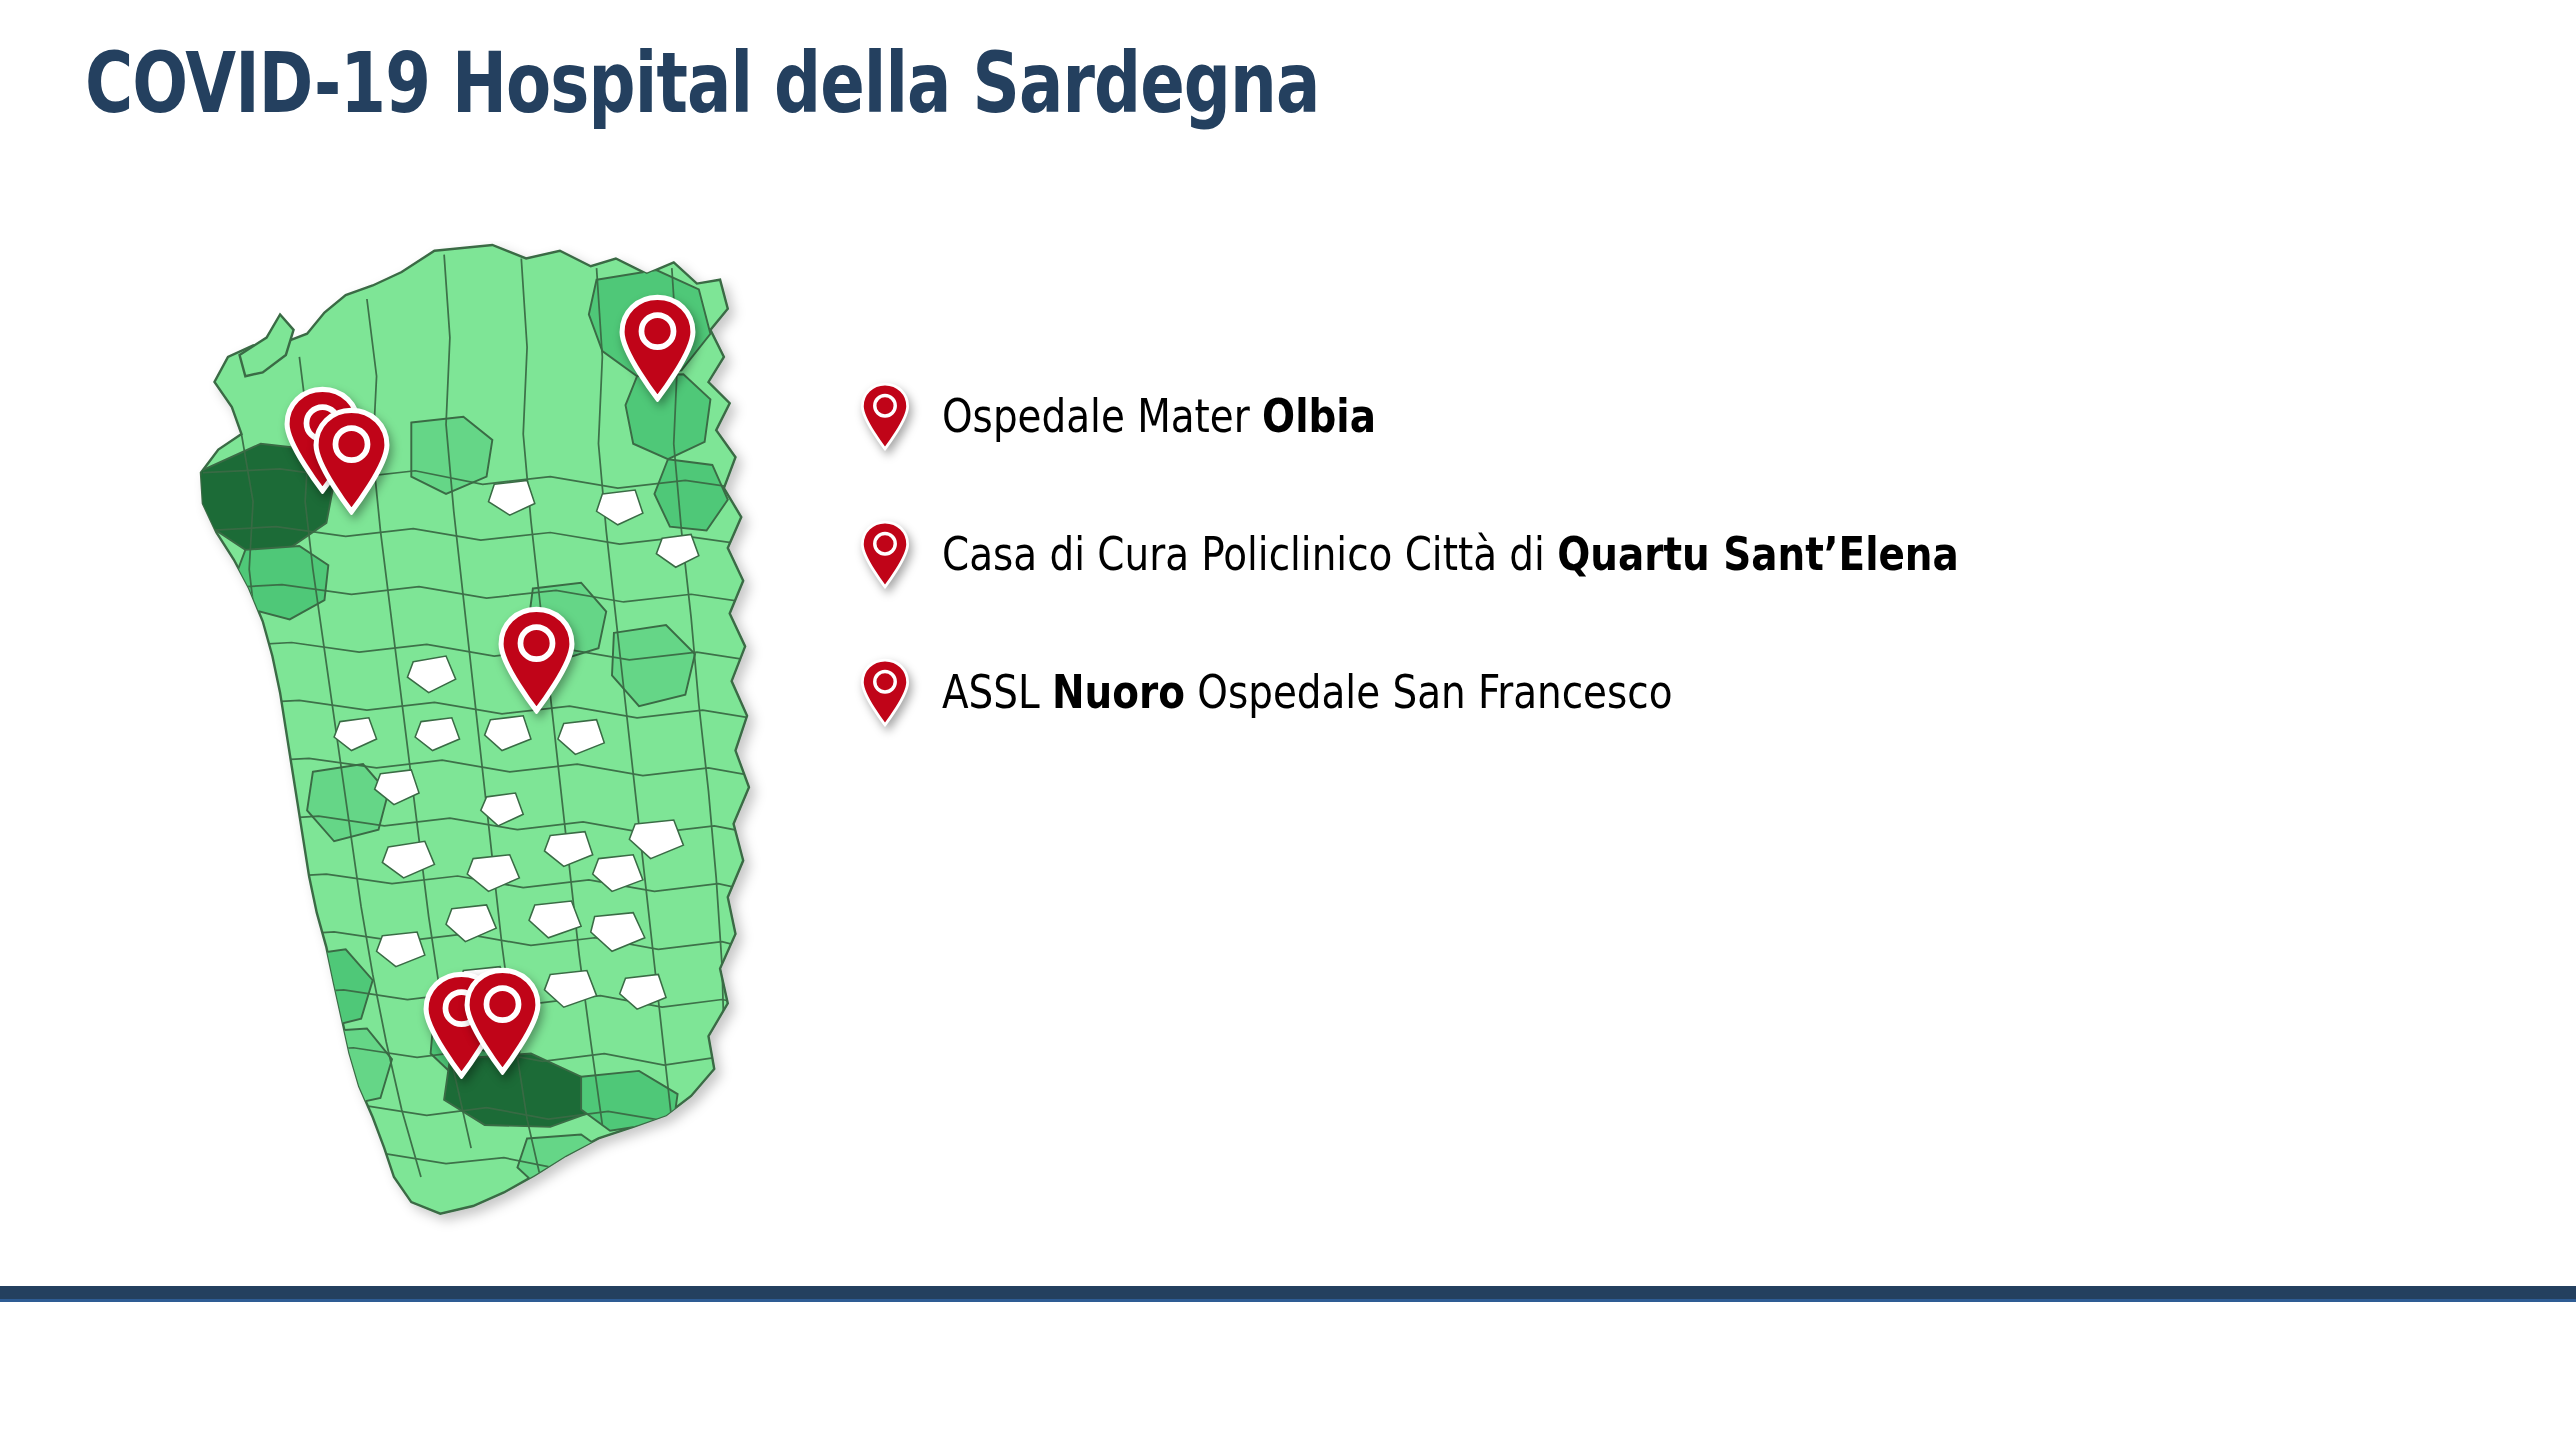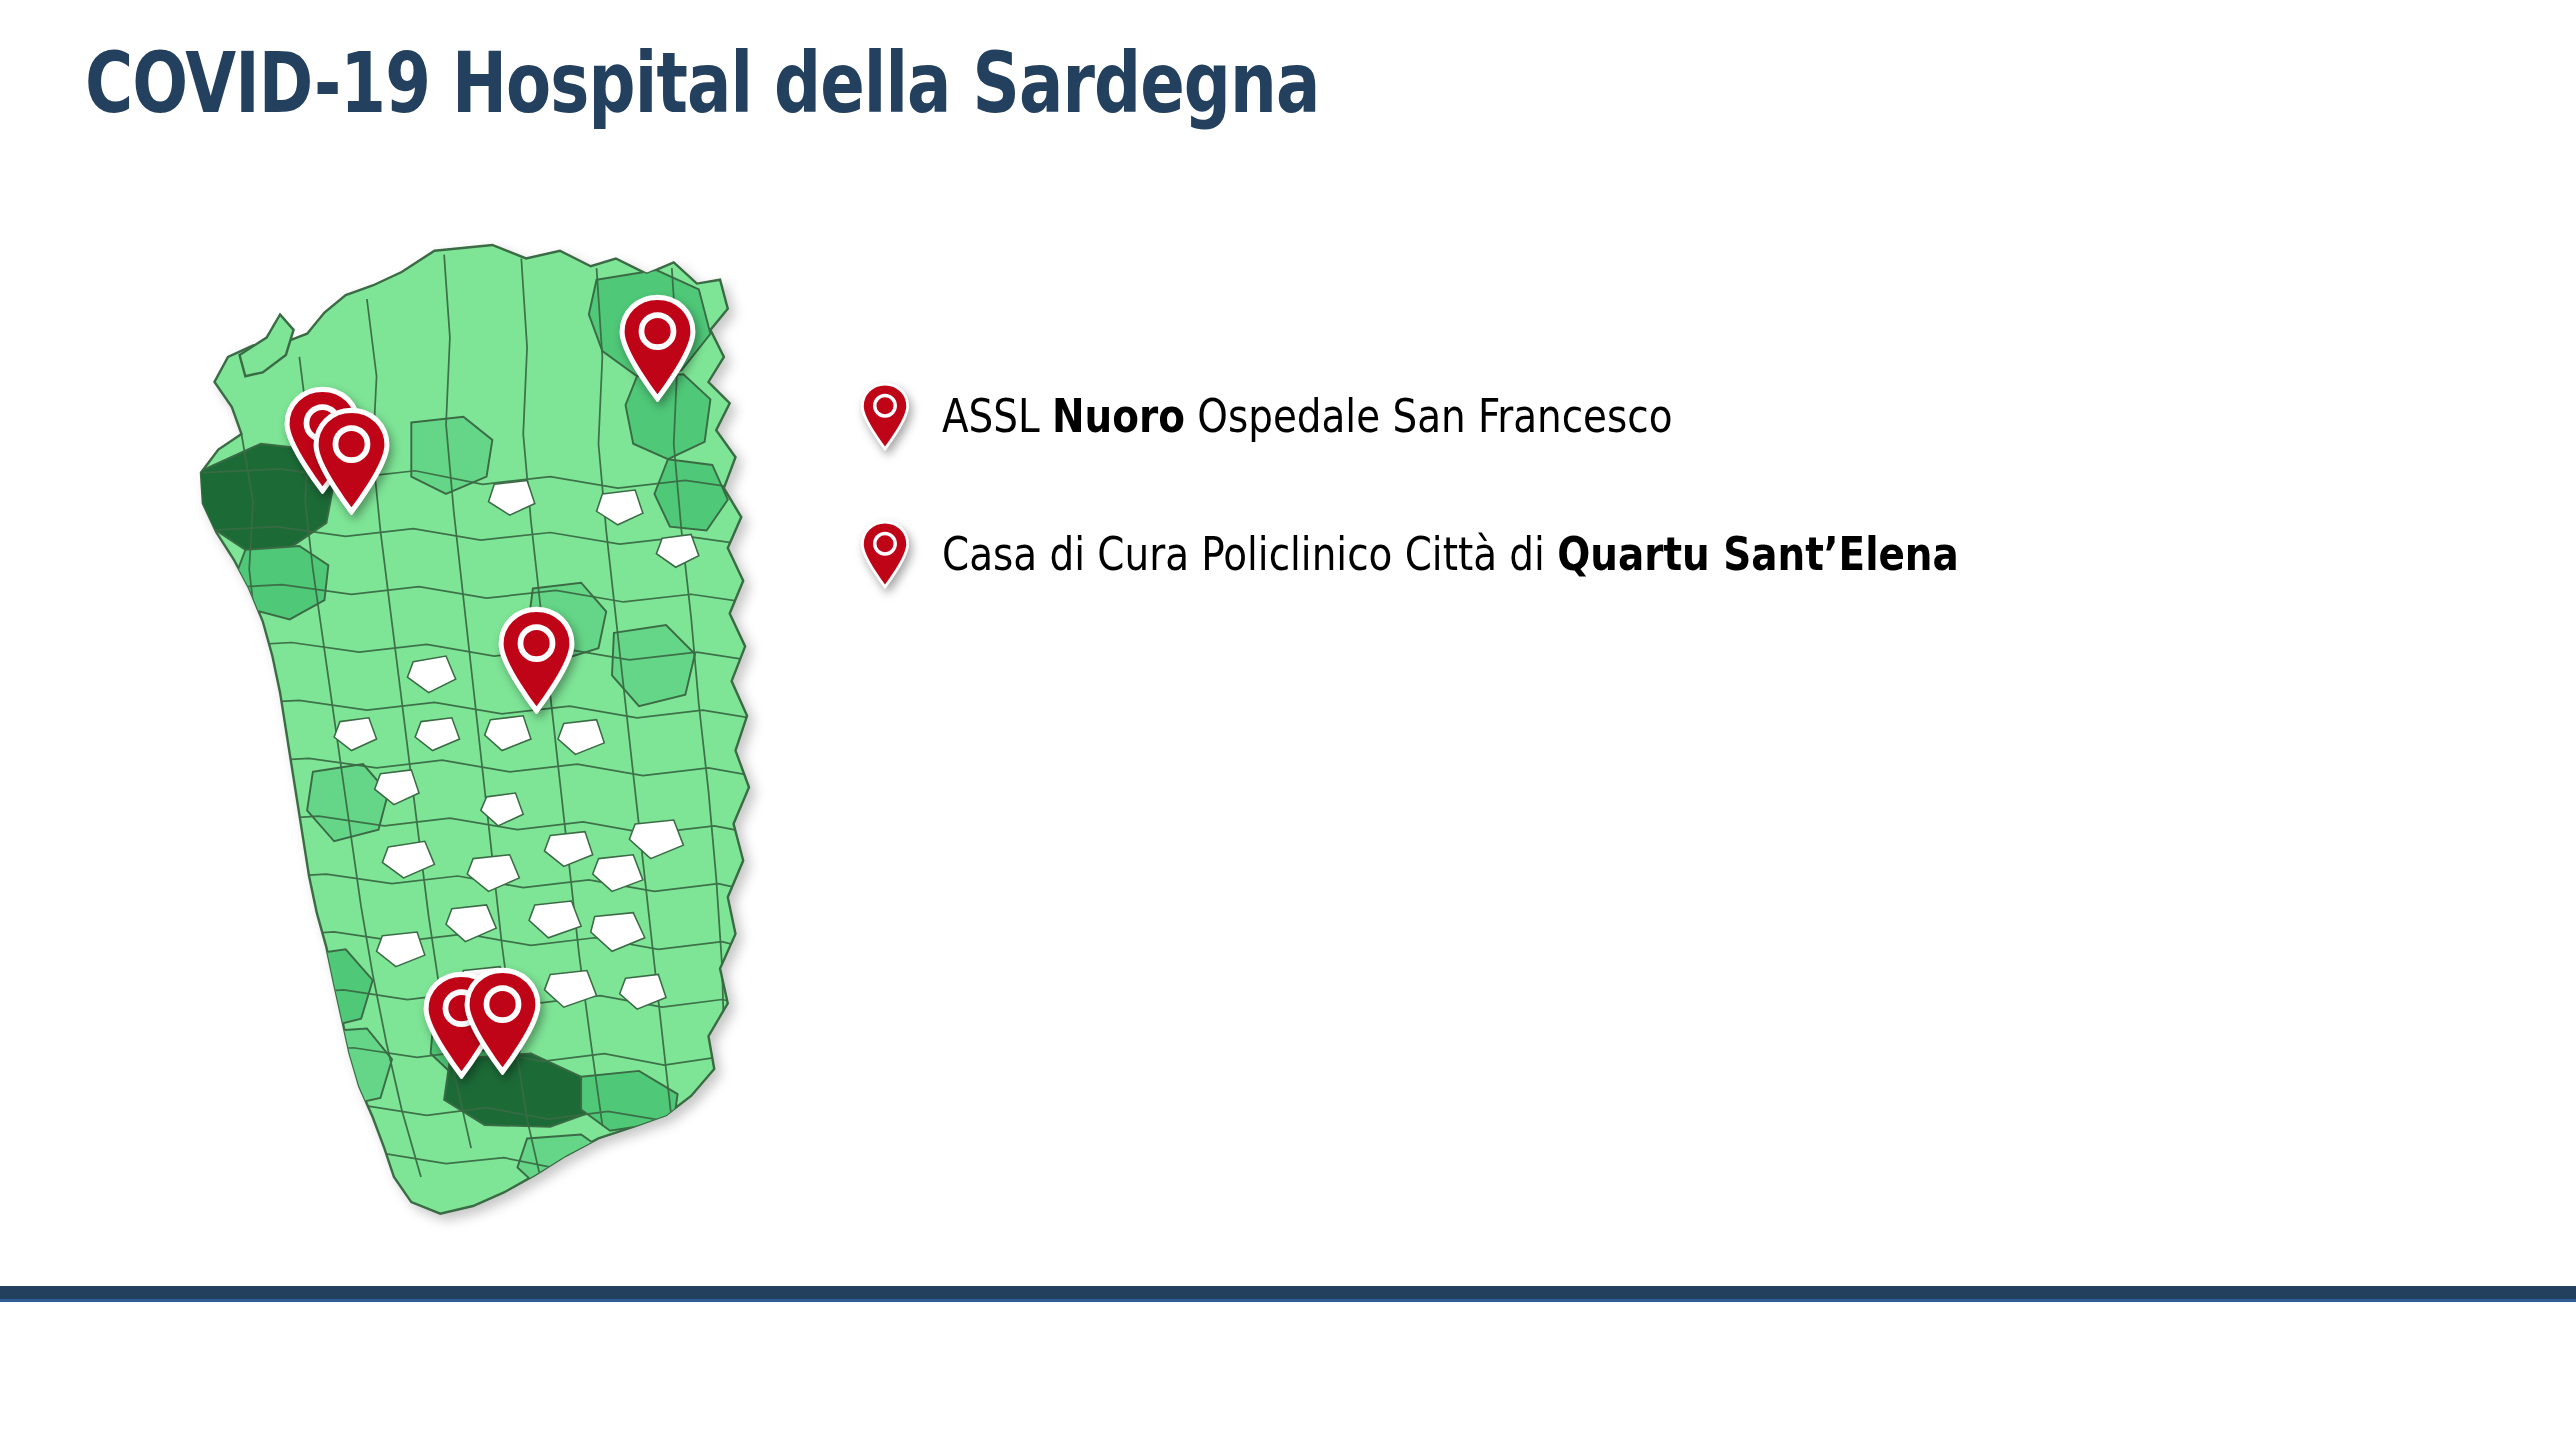--- a/index.html
+++ b/index.html
@@ -231,43 +231,52 @@
   <div class="map-pin" style="left:317px;top:726px;">
     <svg class="pin-svg" width="81" height="108" viewBox="0 0 48 64">
       <path d="M24 2 C12 2 3 11 3 22.5 C3 35 24 62 24 62 C24 62 45 35 45 22.5 C45 11 36 2 24 2 Z" fill="#C00418" stroke="#FFFFFF" stroke-width="3"></path>
       <circle cx="24" cy="22" r="9.5" fill="none" stroke="#FFFFFF" stroke-width="3.4"></circle>
     </svg>
   </div>
 </div>
 
 <div id="hospital-list">
 
-
-
+  <div class="hospital-row">
+    <span class="row-pin">
+      <svg class="pin-svg" width="52" height="69" viewBox="0 0 48 64">
+        <path d="M24 2 C12 2 3 11 3 22.5 C3 35 24 62 24 62 C24 62 45 35 45 22.5 C45 11 36 2 24 2 Z" fill="#C00418" stroke="#FFFFFF" stroke-width="2.6"></path>
+        <circle cx="24" cy="22" r="9.5" fill="none" stroke="#FFFFFF" stroke-width="3.2"></circle>
+      </svg>
+    </span>
+    <span class="row-label"><span>Ospedale Mater </span><b>Olbia</b><span></span></span>
+  </div>
+
+
+
+  <div class="hospital-row">
+    <span class="row-pin">
+      <svg class="pin-svg" width="52" height="69" viewBox="0 0 48 64">
+        <path d="M24 2 C12 2 3 11 3 22.5 C3 35 24 62 24 62 C24 62 45 35 45 22.5 C45 11 36 2 24 2 Z" fill="#C00418" stroke="#FFFFFF" stroke-width="2.6"></path>
+        <circle cx="24" cy="22" r="9.5" fill="none" stroke="#FFFFFF" stroke-width="3.2"></circle>
+      </svg>
+    </span>
+    <span class="row-label"><span>Casa di Cura Policlinico Città di </span><b>Quartu Sant’Elena</b><span></span></span>
+  </div>
 
   <div class="hospital-row">
     <span class="row-pin">
       <svg class="pin-svg" width="52" height="69" viewBox="0 0 48 64">
         <path d="M24 2 C12 2 3 11 3 22.5 C3 35 24 62 24 62 C24 62 45 35 45 22.5 C45 11 36 2 24 2 Z" fill="#C00418" stroke="#FFFFFF" stroke-width="2.6"></path>
         <circle cx="24" cy="22" r="9.5" fill="none" stroke="#FFFFFF" stroke-width="3.2"></circle>
       </svg>
     </span>
     <span class="row-label"><span>ASSL </span><b>Nuoro</b><span> Ospedale San Francesco</span></span>
   </div>
 
-  <div class="hospital-row">
-    <span class="row-pin">
-      <svg class="pin-svg" width="52" height="69" viewBox="0 0 48 64">
-        <path d="M24 2 C12 2 3 11 3 22.5 C3 35 24 62 24 62 C24 62 45 35 45 22.5 C45 11 36 2 24 2 Z" fill="#C00418" stroke="#FFFFFF" stroke-width="2.6"></path>
-        <circle cx="24" cy="22" r="9.5" fill="none" stroke="#FFFFFF" stroke-width="3.2"></circle>
-      </svg>
-    </span>
-    <span class="row-label"><span>Casa di Cura Policlinico Città di </span><b>Quartu Sant’Elena</b><span></span></span>
-  </div>
-
 
 </div>
 
 <div id="footer-bar"></div>
 <div id="footer-rule"></div>
 <div id="footer">
 
   
 
   

